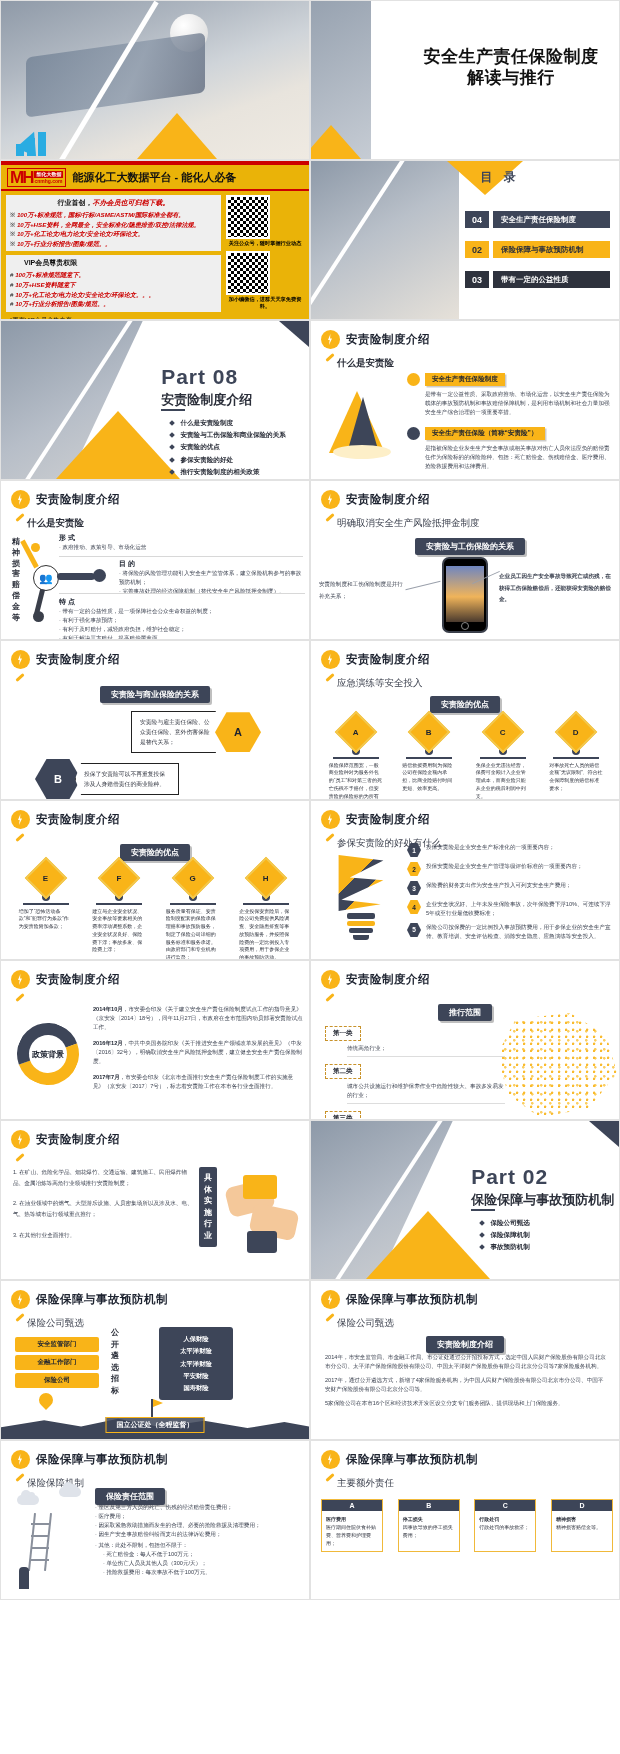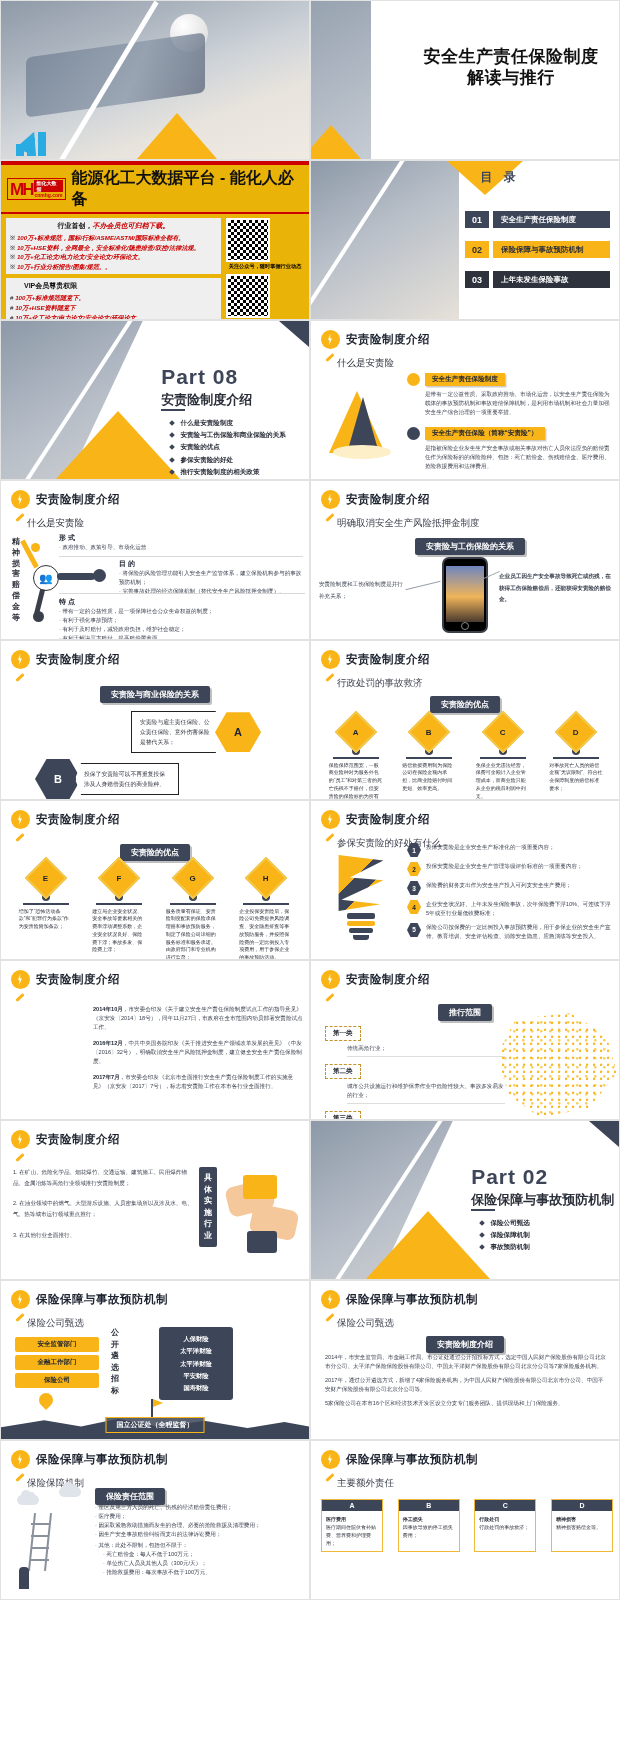--- a/index.html
+++ b/index.html
@@ -26,21 +26,21 @@
     background:#f9b418; position:relative; flex:none;
   }
   .bulb:after{
     content:""; position:absolute; left:7px; top:4px; width:4px; height:11px;
     background:#fff; clip-path:polygon(60% 0,0 55%,42% 55%,25% 100%,100% 42%,52% 42%);
   }
   .bulb-stem{ position:absolute; left:4px; top:26px; width:10px; height:3px; background:#f9b418;
               transform:rotate(-42deg); border-radius:2px;}
   .hdr-title { font-size:11.5px; font-weight:bold; color:#1d2330; letter-spacing:.5px; }
 
-  .sub { position:absolute; left:26px; top:36px; font-size:9.5px; font-weight:normal; color:#2b2f3a; }
+  .sub { position:absolute; left:26px; top:36px; font-size:9.5px; font-weight:bold; color:#2b2f3a; }
   .sub.light{ font-weight:normal; color:#3a3f4c; }
 
   .pill {
     background:#3d4558; color:#fff; font-size:8px; font-weight:bold;
     padding:3px 11px; border-radius:2px; display:inline-block;
     box-shadow:2px 2px 0 rgba(0,0,0,.25);
   }
 
   
   .cover-photo{
@@ -80,21 +80,21 @@
 
   
   .ad{ background:#eab308; padding:0; }
   .ad-top{ height:4px; background:#c00; }
   .ad-head{ display:flex; align-items:center; gap:6px; padding:3px 6px 2px 6px; border-bottom:2px solid #c00;}
   .ad-logo{ display:flex; align-items:center; border:1.5px solid #c00; }
   .ad-logo .m{ font-size:17px; font-weight:bold; color:#c00; padding:0 2px; letter-spacing:-2px; line-height:1;}
   .ad-logo .r{ font-size:5px; line-height:1.25; padding:1px 2px 1px 0;}
   .ad-logo .r b{ display:block; background:#c00; color:#fff; padding:0 2px; font-size:5px;}
   .ad-logo .r span{ display:block; color:#c00; font-weight:bold;}
-  .ad-head h1{ font-size:16px; font-weight:bold; color:#111; }
+  .ad-head h1{ font-size:11px; font-weight:bold; color:#111; }
   .ad-body{ display:flex; gap:5px; padding:4px 5px; }
   .ad-col{ flex:1; }
   .ad-box{ background:#efefef; padding:3px 4px; margin-bottom:4px; }
   .ad-box .t{ font-size:7px; font-weight:bold; color:#111; text-align:center; margin-bottom:2px;}
   .ad-box .t em{ color:#c00; font-style:italic; }
   .ad-li{ font-size:6.2px; color:#111; line-height:1.55; white-space:nowrap; }
   .ad-li b{ color:#c00; font-style:italic; }
   .ad-note{ font-size:6.2px; color:#111; padding-left:3px; }
   .qr{ width:44px; height:44px; background:
       repeating-conic-gradient(#000 0 25%, #fff 0 50%) 0 0/6px 6px;
@@ -253,30 +253,30 @@
       </div>
     </div>
 
     <div class="slide">
       <div class="toc-photo">
           <div class="slash"></div>
         </div>
       <div class="toc-tri"></div>
       <div class="toc-label">目 录</div>
       <div class="toc-item" style="top:50px">
-        <div class="toc-num">01</div>
+        <div class="toc-num">04</div>
         <div class="toc-txt">安全生产责任保险制度</div>
       </div>
       <div class="toc-item y" style="top:80px">
         <div class="toc-num">02</div>
         <div class="toc-txt">保险保障与事故预防机制</div>
       </div>
       <div class="toc-item d" style="top:110px">
         <div class="toc-num">03</div>
-        <div class="toc-txt">上年未发生保险事故</div>
+        <div class="toc-txt">带有一定的公益性质</div>
       </div>
     </div>
   </div>
 
   <div class="row">
     <div class="slide">
       <div class="part-photo"></div>
       <div class="part-white"></div>
       <div class="part-slash"></div>
       <div class="part-dark"></div>
@@ -404,21 +404,21 @@
       </div>
     </div>
 
     <div class="slide">
       <div class="hdr">
         <span class="bulb">
             <i class="bulb-stem"></i>
           </span>
         <span class="hdr-title">安责险制度介绍</span>
       </div>
-      <div class="sub light">行政处罚的事故救济</div>
+      <div class="sub light">应急演练等安全投入</div>
       <div style="position:absolute;left:50%;top:52px;transform:translateX(-50%);">
         <span class="pill">安责险的优点</span>
       </div>
       <div style="position:absolute;left:8px;top:76px;width:294px;display:flex;justify-content:space-around;">
         <div style="text-align:center;width:64px;">
           <div style="display:flex;justify-content:center;">
               <div class="dia">
                 <span>A</span>
               </div>
             </div>
@@ -557,20 +557,24 @@
     </div>
   </div>
 
   <div class="row">
     <div class="slide">
       <div class="hdr">
         <span class="bulb">
             <i class="bulb-stem"></i>
           </span>
         <span class="hdr-title">安责险制度介绍</span>
+      </div>
+      <div style="position:absolute;left:10px;top:56px;width:74px;height:74px;">
+        <div style="position:absolute;inset:6px;border-radius:50%;border:12px solid;border-color:#3d4558 #f9b418 #f9b418 #3d4558;transform:rotate(25deg);"></div>
+        <div style="position:absolute;inset:0;display:flex;align-items:center;justify-content:center;font-size:8px;font-weight:bold;color:#1d2330;">政策背景</div>
       </div>
       <div style="position:absolute;left:92px;top:44px;width:210px;">
         <div class="note" style="margin-bottom:7px;">
           <b>2014年10月</b><span>，市安委会印发《关于建立安全生产责任保险制度试点工作的指导意见》（京安发〔2014〕18号），同年11月27日，市政府在全市范围内动员部署安责险试点工作。</span>
         </div>
         <div class="note" style="margin-bottom:7px;">
           <b>2016年12月</b><span>，中共中央国务院印发《关于推进安全生产领域改革发展的意见》（中发〔2016〕32号），明确取消安全生产风险抵押金制度，建立健全安全生产责任保险制度。</span>
         </div>
         <div class="note">
           <b>2017年7月</b><span>，市安委会印发《北京市全面推行安全生产责任保险制度工作的实施意见》（京安发〔2017〕7号），标志着安责险工作在本市各行业全面推行。</span>

